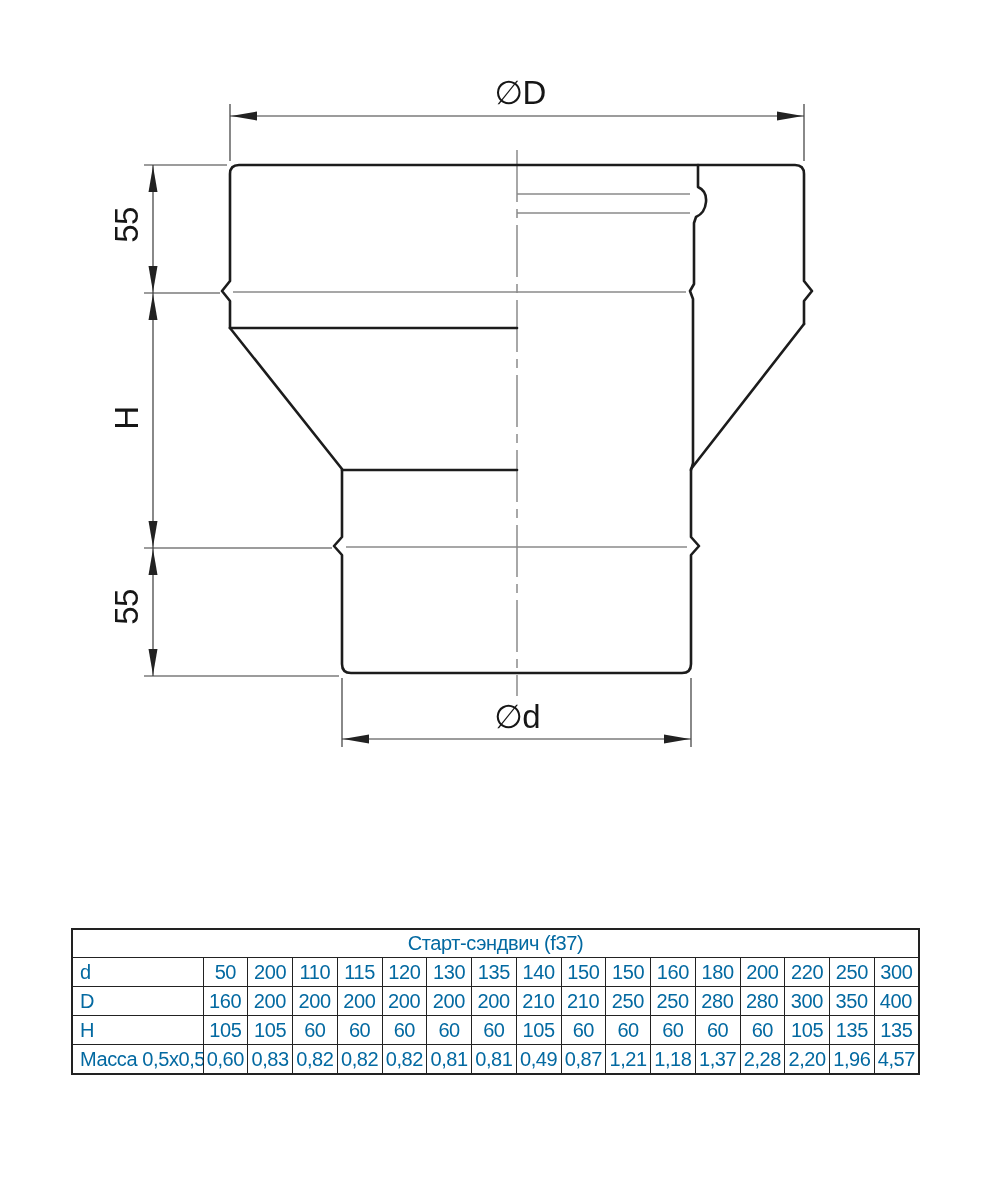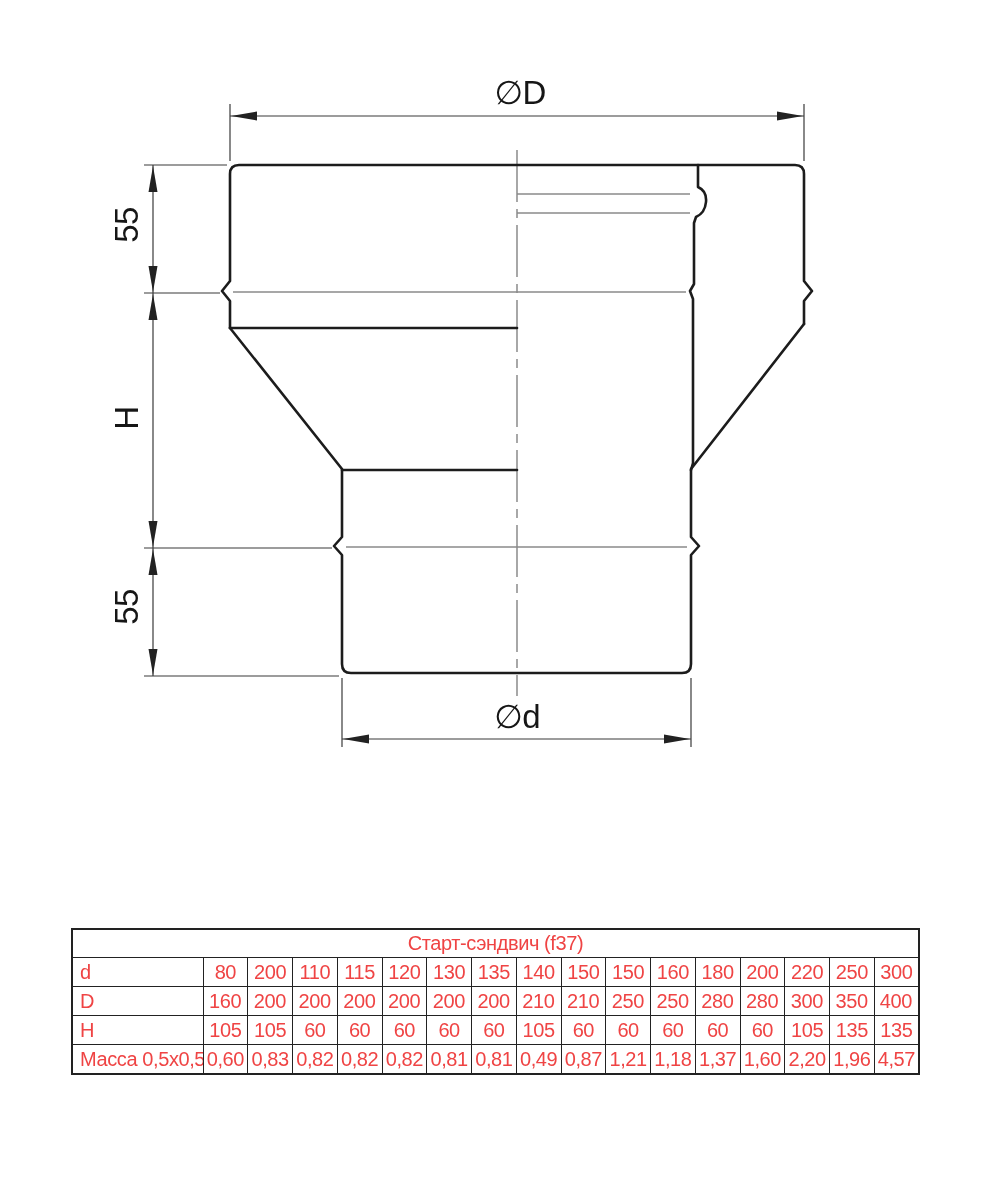--- a/index.html
+++ b/index.html
@@ -24,21 +24,21 @@
   .spec-table{
     position:absolute;
     left:71px;
     top:928px;
     width:849px;
     border-collapse:collapse;
     table-layout:fixed;
     font-family:"Liberation Sans","DejaVu Sans",sans-serif;
     font-size:20px;
     letter-spacing:-0.4px;
-    color:#ef4444;
+    color:#0369a1;
     background:#fff;
   }
   .spec-table td{
     border:1.5px solid #222222;
     height:28px;
     padding:0 2px;
     text-align:center;
     white-space:nowrap;
     overflow:hidden;
   }
@@ -150,21 +150,21 @@
         <col>
         <col>
         <col>
       </colgroup>
     <tbody>
         <tr>
           <td colspan="17" class="title-cell">Старт-сэндвич (f37)</td>
         </tr>
         <tr>
           <td class="label-cell">d</td>
-          <td>80</td>
+          <td>50</td>
           <td>200</td>
           <td>110</td>
           <td>115</td>
           <td>120</td>
           <td>130</td>
           <td>135</td>
           <td>140</td>
           <td>150</td>
           <td>150</td>
           <td>160</td>
@@ -219,21 +219,21 @@
           <td>0,82</td>
           <td>0,82</td>
           <td>0,82</td>
           <td>0,81</td>
           <td>0,81</td>
           <td>0,49</td>
           <td>0,87</td>
           <td>1,21</td>
           <td>1,18</td>
           <td>1,37</td>
-          <td>1,60</td>
+          <td>2,28</td>
           <td>2,20</td>
           <td>1,96</td>
           <td>4,57</td>
         </tr>
       </tbody>
   </table>
 
 </div>
 
 </body></html>

